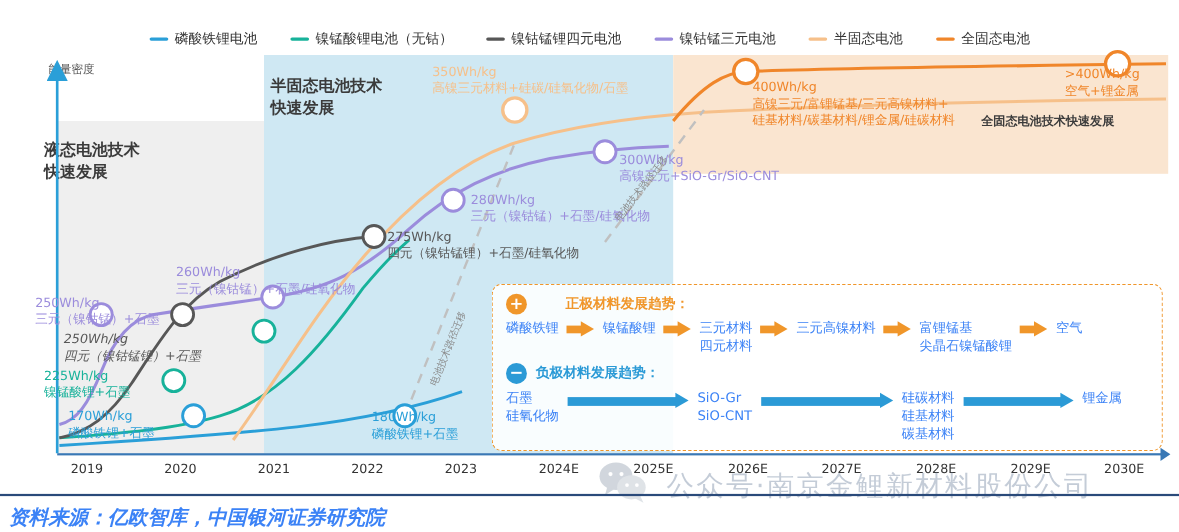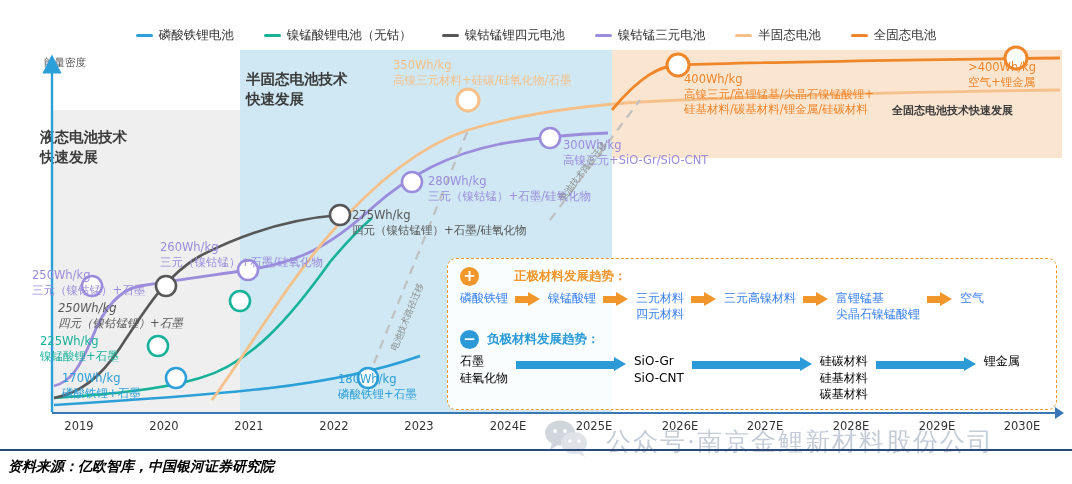--- a/index.html
+++ b/index.html
@@ -64,21 +64,21 @@
     color: #fff; font-size: 15px; font-weight: bold; line-height: 1; flex: none;
   }
   .badge.plus { background: #f0962a; }
   .badge.minus { background: #2b9ad6; }
   .head-text { font-size: 12.5px; font-weight: bold; }
   .head-text.pos { color: #f0962a; margin-left: 27px; }
   .head-text.neg { color: #2b9ad6; }
   .chain { display: flex; align-items: flex-start; margin-top: 4px; }
   .chain-node { font-size: 12px; line-height: 1.35; white-space: pre-line; }
   .chain-node.pos { color: #3b82f6; }
-  .chain-node.neg { color: #000000; }
+  .chain-node.neg { color: #3b82f6; }
   .arrow-pos {
     flex: none; align-self: flex-start; margin: 2px 7px 0 7px;
     width: 26px; height: 14px; position: relative;
   }
   .arrow-pos::before {
     content: ""; position: absolute; left: 0; top: 3.5px; width: 14px; height: 7px; background: #f0962a;
   }
   .arrow-pos::after {
     content: ""; position: absolute; left: 13px; top: 0; width: 0; height: 0;
     border-left: 12px solid #f0962a; border-top: 7px solid transparent; border-bottom: 7px solid transparent;
@@ -95,22 +95,22 @@
   
   .watermark {
     position: absolute; left: 540px; top: 418px; display: flex; align-items: flex-end; gap: 10px;
     opacity: 0.45; pointer-events: none;
   }
   .wm-text { font-size: 25px; color: #7d8fa8; letter-spacing: 2px; white-space: nowrap; }
 
   
   .divider { position: absolute; left: 0; top: 449px; width: 1072px; height: 1.5px; background: #2a4a7a; }
   .source {
-    position: absolute; left: 8px; top: 458px; font-size: 14px;
-    font-style: italic; font-weight: bold; color: #000000;
+    position: absolute; left: 8px; top: 458px; font-size: 18px;
+    font-style: italic; font-weight: bold; color: #3b82f6;
     font-family: "DejaVu Serif", "Liberation Serif", serif;
   }
 </style>
 </head>
 <body>
 
 <div id="root">
 
   <div class="legend">
     <div class="legend-item">
@@ -219,21 +219,21 @@
     <div class="ann" style="left:428px; top:126px; color:#9b8cdc;"><span>280Wh/kg</span>
 <span>三元（镍钴锰）+石墨/硅氧化物</span></div>
 
     <div class="ann" style="left:393px; top:10px; color:#f6c08a;"><span>350Wh/kg</span>
 <span>高镍三元材料+硅碳/硅氧化物/石墨</span></div>
 
     <div class="ann" style="left:563px; top:90px; color:#9b8cdc;"><span>300Wh/kg</span>
 <span>高镍三元+SiO-Gr/SiO-CNT</span></div>
 
     <div class="ann" style="left:684px; top:24px; color:#f0862a;"><span>400Wh/kg</span>
-<span>高镍三元/富锂锰基/尖晶石镍锰酸锂+
+<span>高镍三元/富锂锰基/三元高镍材料+
 硅基材料/碳基材料/锂金属/硅碳材料</span></div>
 
     <div class="ann" style="left:968px; top:12px; color:#f0862a;"><span>&gt;400Wh/kg</span>
 <span>空气+锂金属</span></div>
 
     <div class="migr" style="left:388px; top:300px; transform: rotate(-68deg);">电池技术路径迁移</div>
     <div class="migr" style="left:556px; top:148px; transform: rotate(-52deg);">电池技术路径迁移</div>
   </div>
 
   <div class="xaxis"></div>

